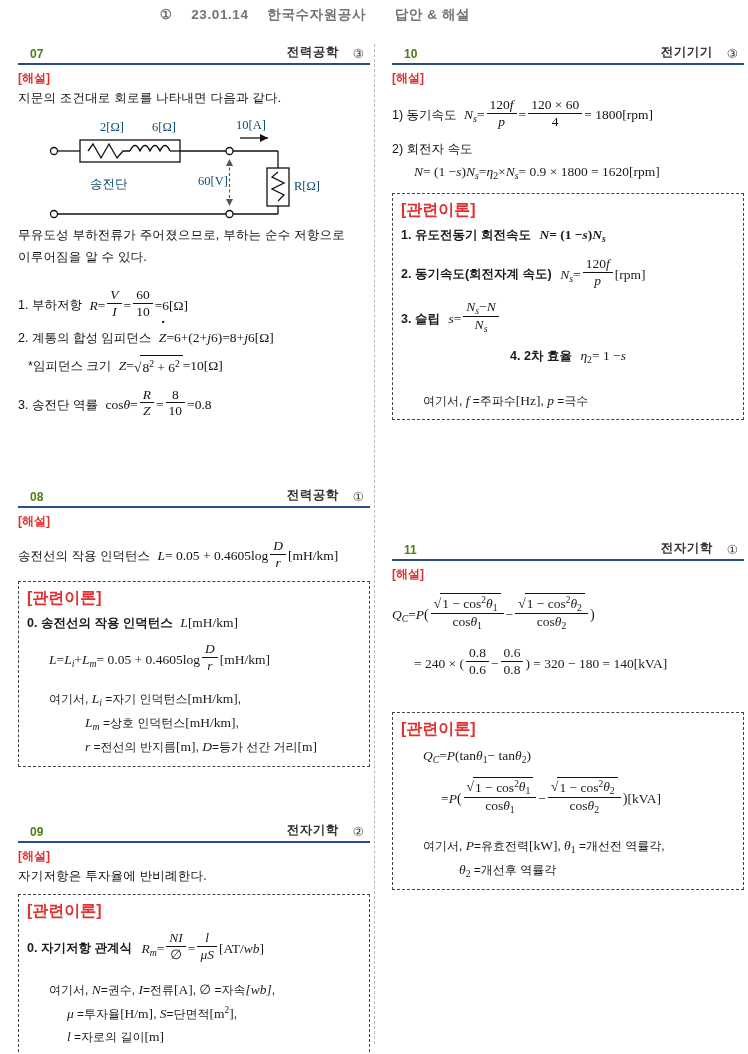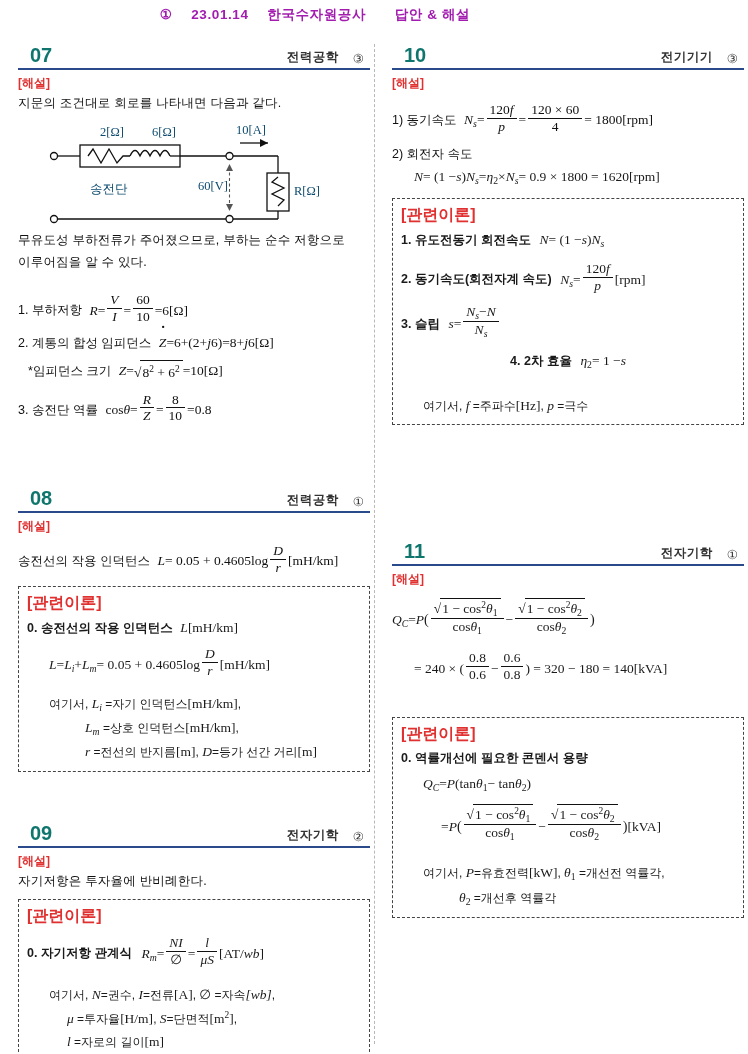--- a/index.html
+++ b/index.html
@@ -25,21 +25,21 @@
 
   
   .doc-header {
     position: absolute;
     top: 6px;
     left: 0;
     width: 648px;
     text-align: center;
     padding-right: 18px;
     box-sizing: border-box;
-    color: #a21caf;
+    color: #737373;
     font-weight: bold;
     font-size: 13.5px;
     letter-spacing: 0.6px;
   }
   .doc-header .hdr-gap { display: inline-block; width: 10px; }
 
   .col-divider {
     position: absolute;
     left: 374px;
     top: 44px;
@@ -51,23 +51,23 @@
   .qblock { position: absolute; width: 352px; }
 
   .qhead {
     display: flex;
     align-items: flex-end;
     border-bottom: 2.2px solid #2b4a8b;
     padding: 0 2px 2px 2px;
     margin-bottom: 5px;
   }
   .qnum {
-    font-size: 20px;
-    font-weight: bold;
-    color: #0f766e;
+    font-size: 12px;
+    font-weight: bold;
+    color: #4d7c0f;
     margin-left: 10px;
     line-height: 1.1;
   }
   .qspacer { flex: 1 1 auto; }
   .qsubject {
     font-size: 12.5px;
     font-weight: bold;
     color: #333;
     letter-spacing: 0.5px;
   }
@@ -408,21 +408,21 @@
       <span class="m">
         <span class="mi">N</span><span class="mu">= (1 −</span><span class="mi">s</span><span class="mu">)</span><span class="mi">N<span class="sub">s</span></span><span class="mu">=</span><span class="mi">η<span class="subn">2</span></span><span class="mu">×</span><span class="mi">N<span class="sub">s</span></span><span class="mu">= 0.9 × 1800 = 1620[rpm]</span>
       </span>
     </div>
 
     <div class="theory-box" style="margin-top:12px;">
       <div class="tag-theory">[관련이론]</div>
       <div class="theory-item">
         <span>1.</span>
         <span>유도전동기 회전속도</span>
-        <span class="m" style="margin-left:5px; font-weight:normal;">
+        <span class="m" style="margin-left:5px; font-weight:bold;">
           <span class="mi">N</span><span class="mu">= (1 −</span><span class="mi">s</span><span class="mu">)</span><span class="mi">N<span class="sub">s</span></span>
         </span>
       </div>
       <div class="theory-item" style="margin-top:10px;">
         <span>2.</span>
         <span>동기속도(회전자계 속도)</span>
         <span class="m" style="margin-left:5px; font-weight:normal;">
           <span class="mi">N<span class="sub">s</span></span><span class="mu">=</span><span class="frac"><span class="num"><span class="mu">120</span><span class="mi">f</span></span><span class="den mi">p</span></span><span class="mu">[rpm]</span>
         </span>
       </div>
@@ -463,24 +463,20 @@
     </div>
 
     <div class="indent1" style="margin-top:14px;">
       <span class="m">
         <span class="mu">= 240 × (</span><span class="frac"><span class="num mu">0.8</span><span class="den mu">0.6</span></span><span class="mu">−</span><span class="frac"><span class="num mu">0.6</span><span class="den mu">0.8</span></span><span class="mu">) = 320 − 180 = 140[kVA]</span>
       </span>
     </div>
 
     <div class="theory-box" style="margin-top:34px;">
       <div class="tag-theory">[관련이론]</div>
-      <div class="theory-item">
-        <span>0.</span>
-        <span>역률개선에 필요한 콘덴서 용량</span>
-      </div>
       <div class="indent1" style="margin-top:6px;">
         <span class="m">
           <span class="mi">Q<span class="sub">C</span></span><span class="mu">=</span><span class="mi">P</span><span class="mu">(tan</span><span class="mi">θ<span class="subn">1</span></span><span class="mu">− tan</span><span class="mi">θ<span class="subn">2</span></span><span class="mu">)</span>
         </span>
       </div>
       <div class="indent2" style="margin-top:12px;">
         <span class="m">
           <span class="mu">=</span><span class="mi">P</span><span class="mu bigparen">(</span><span class="frac"><span class="num"><span class="sqrt"><span class="rad">√</span><span class="rand mu">1 − cos<span class="sup">2</span><span class="mi">θ<span class="subn">1</span></span></span></span></span><span class="den"><span class="mu">cos</span><span class="mi">θ<span class="subn">1</span></span></span></span><span class="mu">−</span><span class="frac"><span class="num"><span class="sqrt"><span class="rad">√</span><span class="rand mu">1 − cos<span class="sup">2</span><span class="mi">θ<span class="subn">2</span></span></span></span></span><span class="den"><span class="mu">cos</span><span class="mi">θ<span class="subn">2</span></span></span></span><span class="mu bigparen">)</span><span class="mu">[kVA]</span>
         </span>
       </div>

